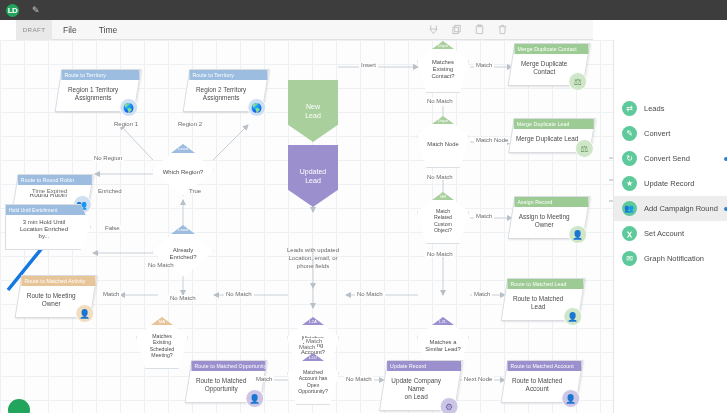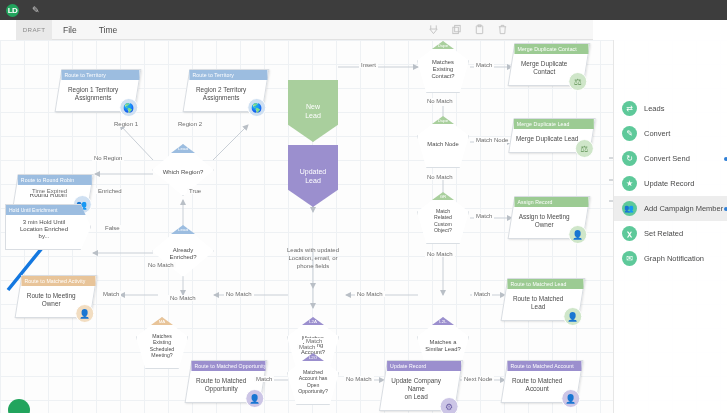--- a/index.html
+++ b/index.html
@@ -535,26 +535,26 @@
       <div class="sb-ic">↻</div>
       <span>Convert Send</span>
       <span class="sb-dot"></span>
     </div>
     <div class="sb-item">
       <div class="sb-ic">★</div>
       <span>Update Record</span>
     </div>
     <div class="sb-item active" style="position:relative">
       <div class="sb-ic">👥</div>
-      <span>Add Campaign Member</span>
+      <span>Add Campaign Round</span>
       <span class="sb-dot"></span>
     </div>
     <div class="sb-item">
       <div class="sb-ic">𝛘</div>
-      <span>Set Related</span>
+      <span>Set Account</span>
     </div>
     <div class="sb-item">
       <div class="sb-ic">✉</div>
       <span>Graph Notification</span>
     </div>
   </div>
 
 </div>
 
 </body></html>

